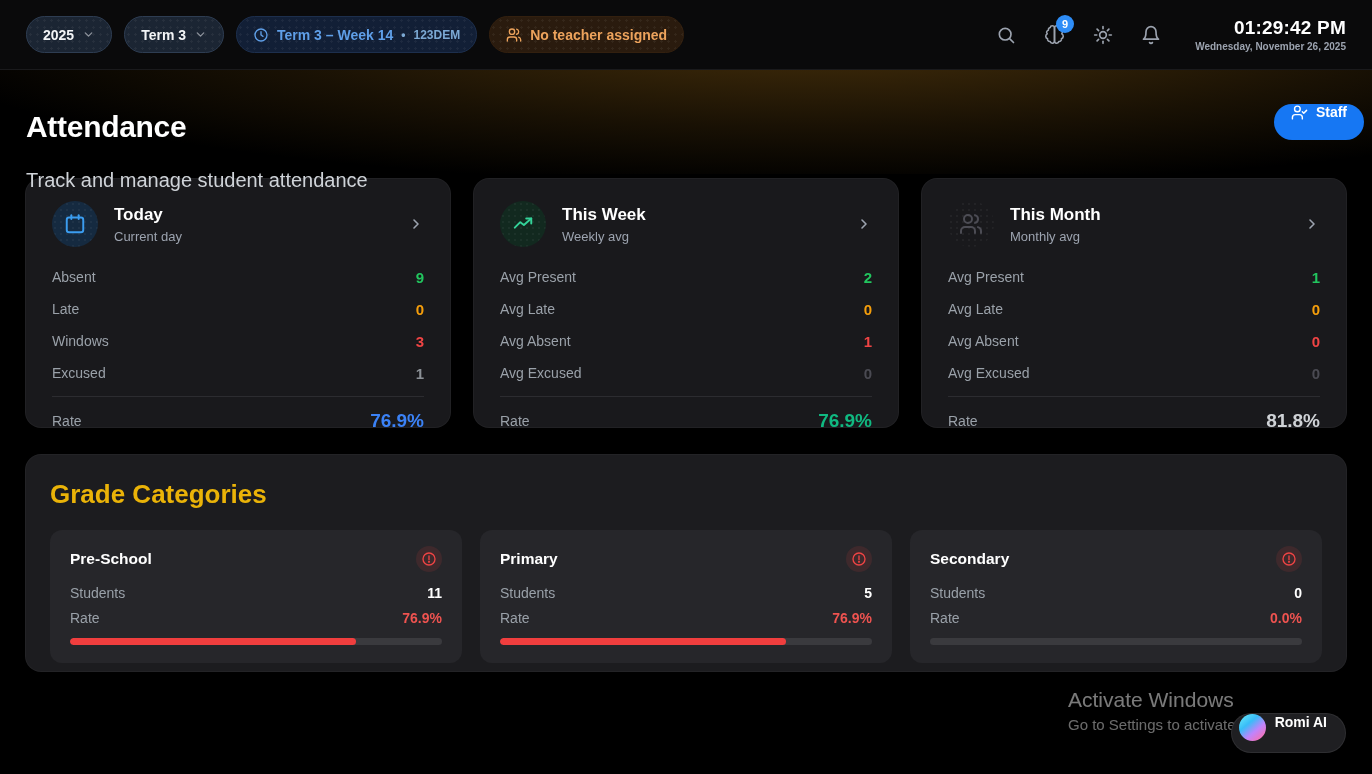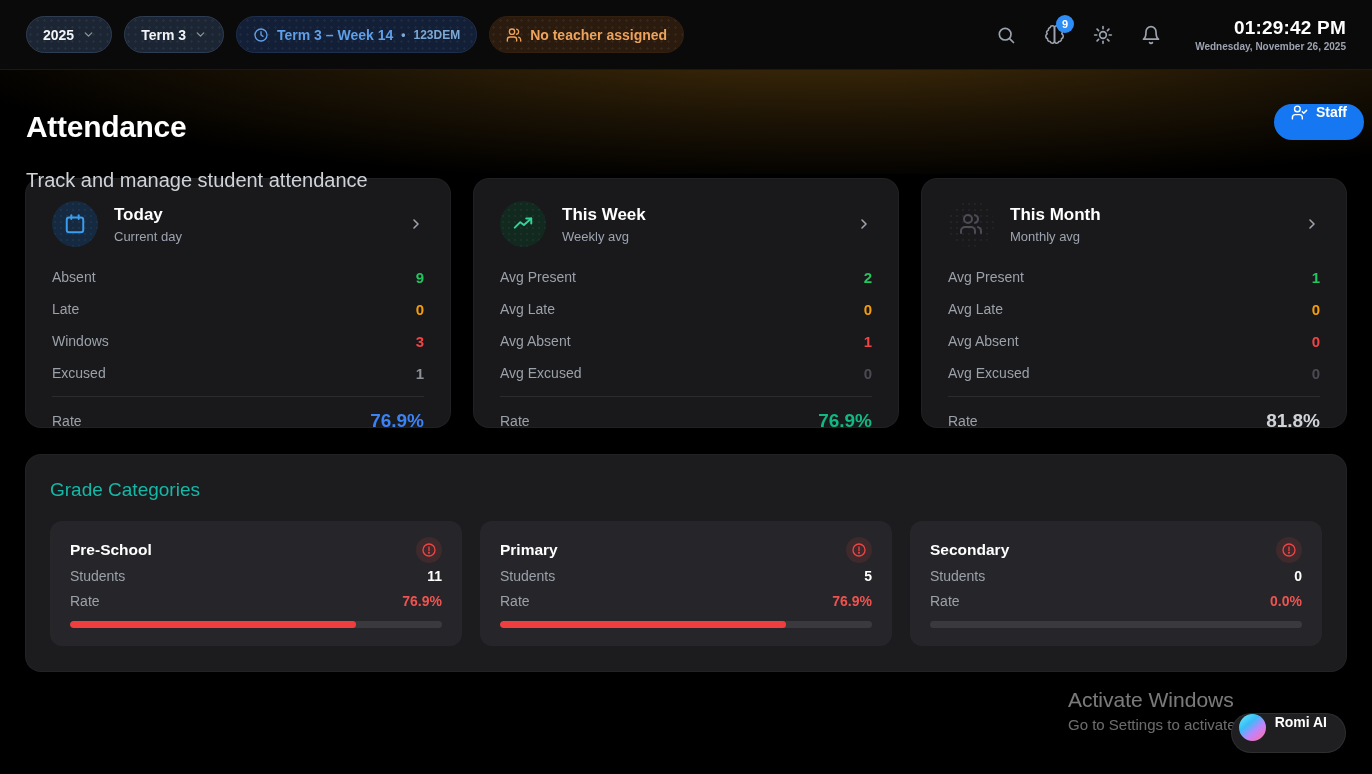--- a/index.html
+++ b/index.html
@@ -81,30 +81,30 @@
     border-top:1px solid #2c2c30; margin-top:7px; padding-top:13px;
   }
   .rate-row .lbl { font-size:14px; color:#9aa1a9; }
   .rate-row .val { font-size:19px; font-weight:800; }
 
   
   .grade-panel {
     margin:26px 25px 0; background:#1c1c1f; border:1px solid rgba(255,255,255,0.03);
     border-radius:16px; padding:24px; height:218px;
   }
-  .grade-title { font-size:19px; font-weight:400; color:#14b8a6; }
+  .grade-title { font-size:26px; font-weight:700; color:#eab308; }
   .grade-grid { display:grid; grid-template-columns:1fr 1fr 1fr; gap:18px; margin-top:20px; }
   .grade-card { background:#26262a; border-radius:12px; padding:16px 20px 18px; cursor:pointer; }
   .grade-head { display:flex; align-items:center; justify-content:space-between; }
   .grade-name { font-size:15.5px; font-weight:800; color:#fff; }
   .alert-wrap {
     width:26px; height:26px; border-radius:50%; background:rgba(239,68,68,0.12);
     display:flex; align-items:center; justify-content:center; color:#ef4444; cursor:pointer;
   }
-  .grade-rows { margin-top:0; }
+  .grade-rows { margin-top:8px; }
   .grade-row { display:flex; justify-content:space-between; align-items:center; padding:4.5px 0; }
   .grade-row .lbl { font-size:14px; color:#9aa1a9; }
   .grade-row .val-n { font-size:14px; font-weight:800; color:#fff; }
   .grade-row .val-r { font-size:14px; font-weight:700; color:#ef5350; }
   .progress { margin-top:8px; height:7px; border-radius:4px; background:#3a3a3e; overflow:hidden; }
   .progress .fill { height:100%; border-radius:4px; background:#f03e3e; }
 
   
   .watermark { position:absolute; left:1068px; top:688px; pointer-events:none; }
   .watermark .l1 { font-size:21px; color:rgba(255,255,255,0.48); }

